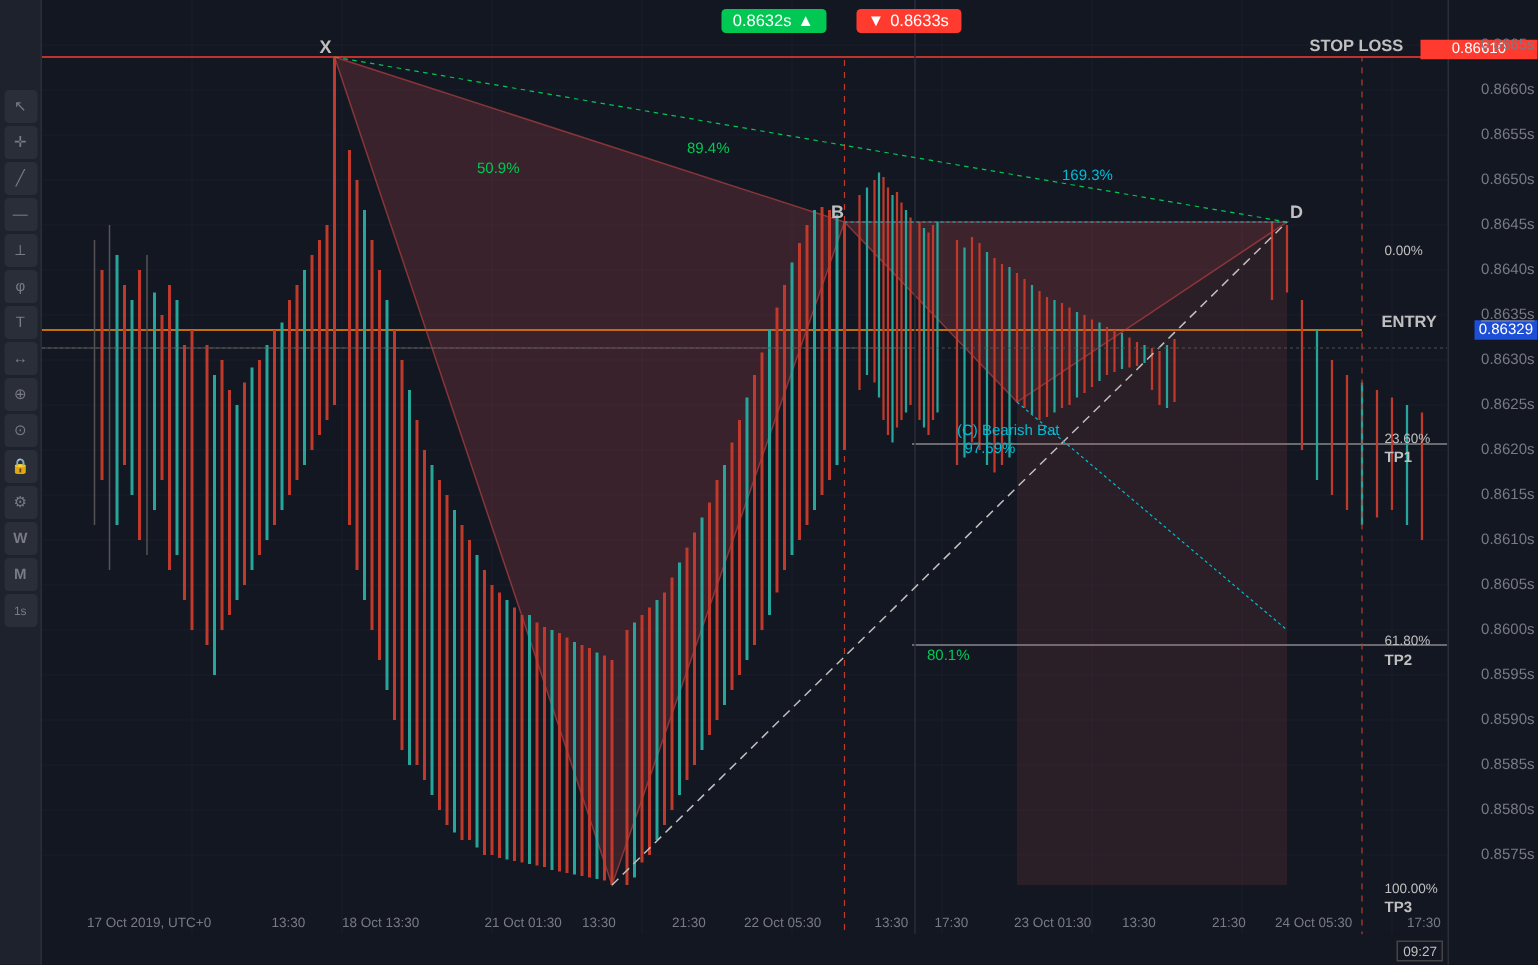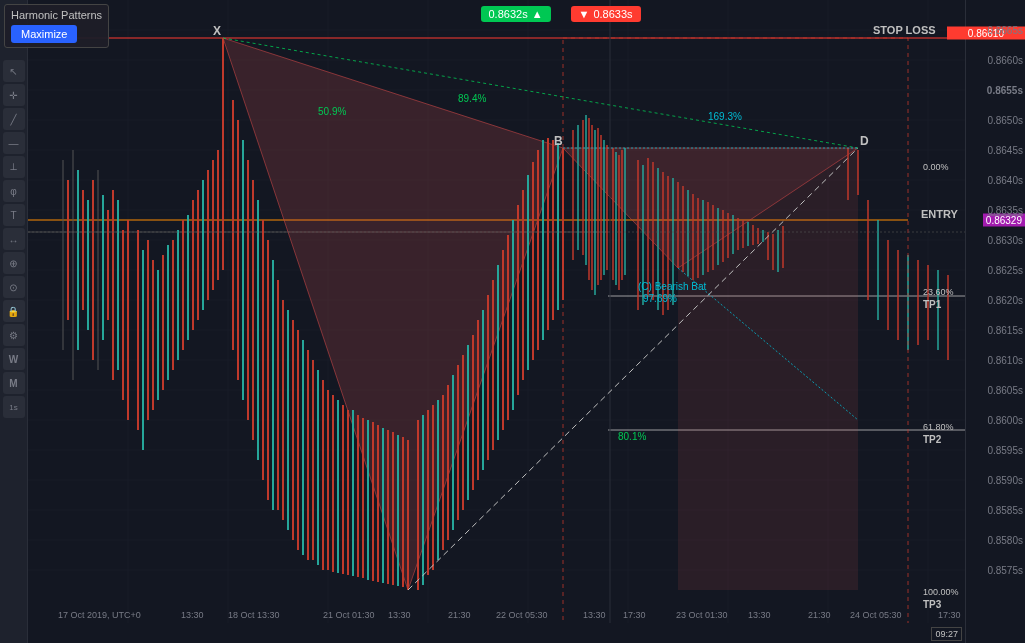--- a/index.html
+++ b/index.html
@@ -137,24 +137,20 @@
       font-size: 10px;
       color: #787b86;
       transform: translateY(-50%);
     }
   </style>
 </head>
 <body>
 
 <div id="chart-container">
 
-  <div id="widget-panel">
-    <div id="widget-title">Harmonic Patterns</div>
-    <button id="maximize-btn">Maximize</button>
-  </div>
 
   <div id="price-badges">
     <div class="price-badge-green">
       <span>0.8632s</span>
       <span>▲</span>
     </div>
     <div class="price-badge-red">
       <span>▼</span>
       <span>0.8633s</span>
     </div>
@@ -466,25 +462,25 @@
       <line x1="0" y1="232" x2="937" y2="232" stroke="#555" stroke-width="0.6" stroke-dasharray="2,2"></line>
     </svg>
   </div>
 
   <div id="right-scale">
 
     <div style="position:relative; height:100%;">
 
       <div style="position:absolute; top:33px; right:0; background:#ff3b30; color:#fff; font-size:10px; padding:1px 21px; transform:translateY(-50%);">0.86610</div>
 
-      <div style="position:absolute; top:220px; right:0; background:#a21caf; color:#fff; font-size:10px; padding:1px 3px; transform:translateY(-50%);">0.86329</div>
+      <div style="position:absolute; top:220px; right:0; background:#1d4ed8; color:#fff; font-size:10px; padding:1px 3px; transform:translateY(-50%);">0.86329</div>
 
       <div class="price-label" style="top:30px;">0.8665s</div>
       <div class="price-label" style="top:60px;">0.8660s</div>
-      <div class="price-label" style="top:90px;font-weight:bold;">0.8655s</div>
+      <div class="price-label" style="top:90px;">0.8655s</div>
       <div class="price-label" style="top:120px;">0.8650s</div>
       <div class="price-label" style="top:150px;">0.8645s</div>
       <div class="price-label" style="top:180px;">0.8640s</div>
       <div class="price-label" style="top:210px;text-decoration:underline;">0.8635s</div>
       <div class="price-label" style="top:240px;">0.8630s</div>
       <div class="price-label" style="top:270px;margin-left:34px;">0.8625s</div>
       <div class="price-label" style="top:300px;">0.8620s</div>
       <div class="price-label" style="top:330px;">0.8615s</div>
       <div class="price-label" style="top:360px;">0.8610s</div>
       <div class="price-label" style="top:390px;">0.8605s</div>

